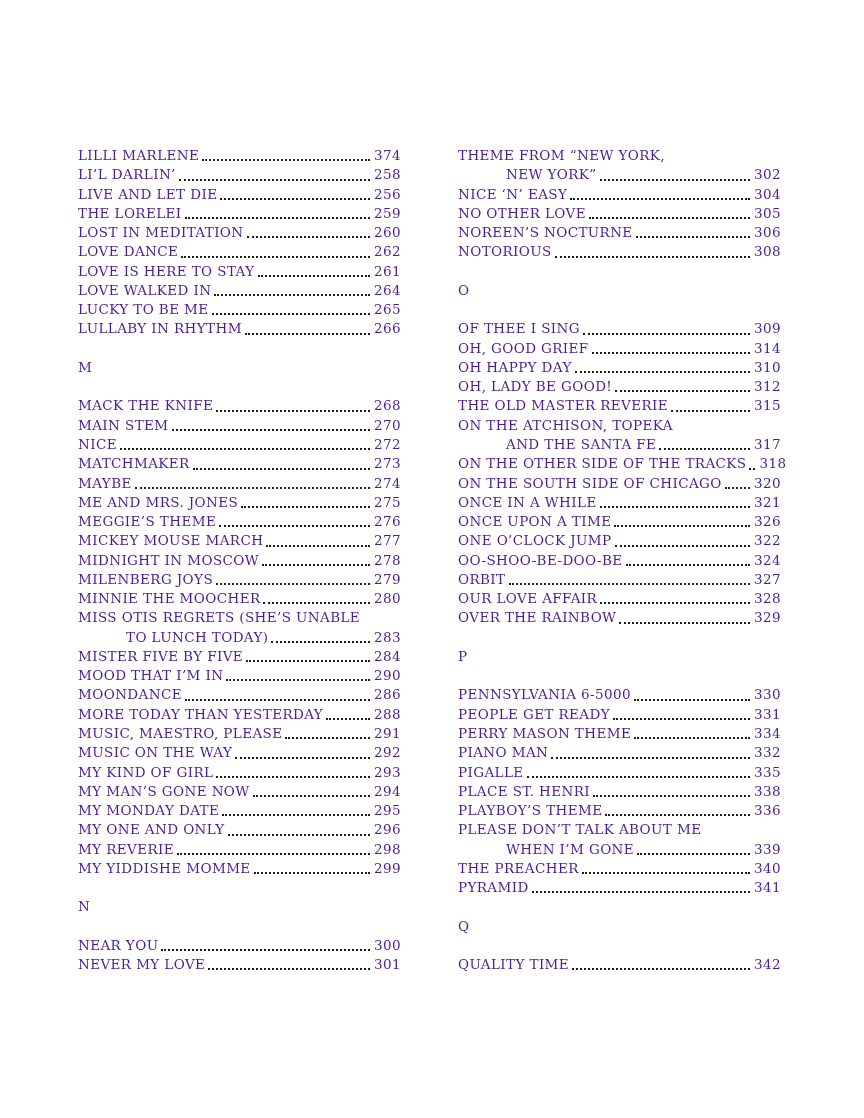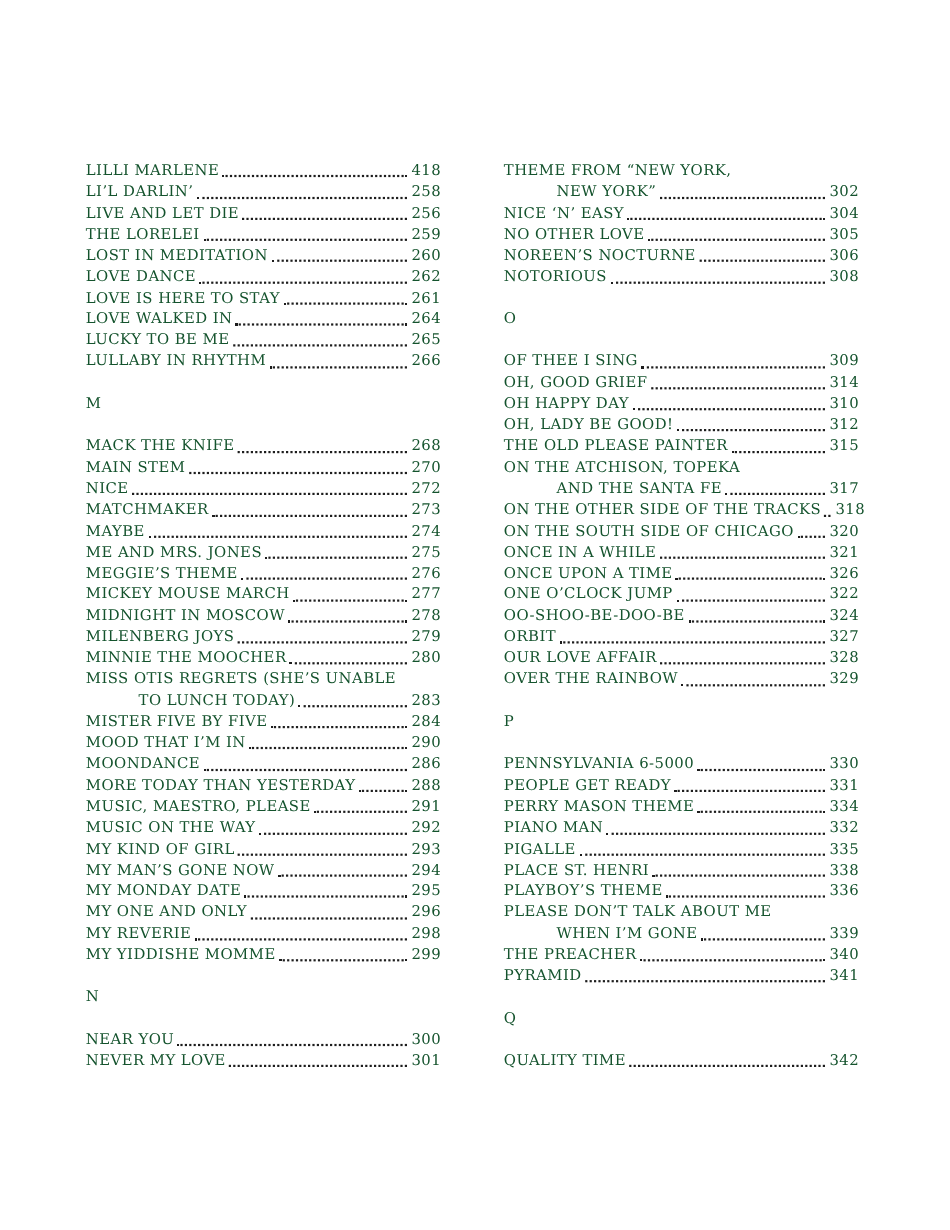--- a/index.html
+++ b/index.html
@@ -7,21 +7,21 @@
     padding: 0;
     background: #ffffff;
   }
   .page {
     position: relative;
     width: 864px;
     height: 1118px;
     background: #ffffff;
     overflow: hidden;
     font-family: "DejaVu Serif", serif;
-    color: #14532d;
+    color: #4c1d95;
   }
   .columns {
     position: absolute;
     top: 146px;
     left: 78px;
     display: flex;
     gap: 57px;
   }
   .col {
     width: 323px;
@@ -58,21 +58,21 @@
 </style>
 </head>
 <body>
 
 <div class="page">
   <div class="columns">
     <div class="col">
         <div class="line entry">
           <span class="title">LILLI MARLENE</span>
           <span class="leader"></span>
-          <span class="pagenum">418</span>
+          <span class="pagenum">374</span>
         </div>
         <div class="line entry">
           <span class="title">LI’L DARLIN’</span>
           <span class="leader"></span>
           <span class="pagenum">258</span>
         </div>
         <div class="line entry">
           <span class="title">LIVE AND LET DIE</span>
           <span class="leader"></span>
           <span class="pagenum">256</span>
@@ -304,21 +304,21 @@
           <span class="title">OH HAPPY DAY</span>
           <span class="leader"></span>
           <span class="pagenum">310</span>
         </div>
         <div class="line entry">
           <span class="title">OH, LADY BE GOOD!</span>
           <span class="leader"></span>
           <span class="pagenum">312</span>
         </div>
         <div class="line entry">
-          <span class="title">THE OLD PLEASE PAINTER</span>
+          <span class="title">THE OLD MASTER REVERIE</span>
           <span class="leader"></span>
           <span class="pagenum">315</span>
         </div>
         <div class="line wrap1">
           <span class="title">ON THE ATCHISON, TOPEKA</span>
         </div>
         <div class="line wrap2">
           <span class="title">AND THE SANTA FE</span>
           <span class="leader"></span>
           <span class="pagenum">317</span>

